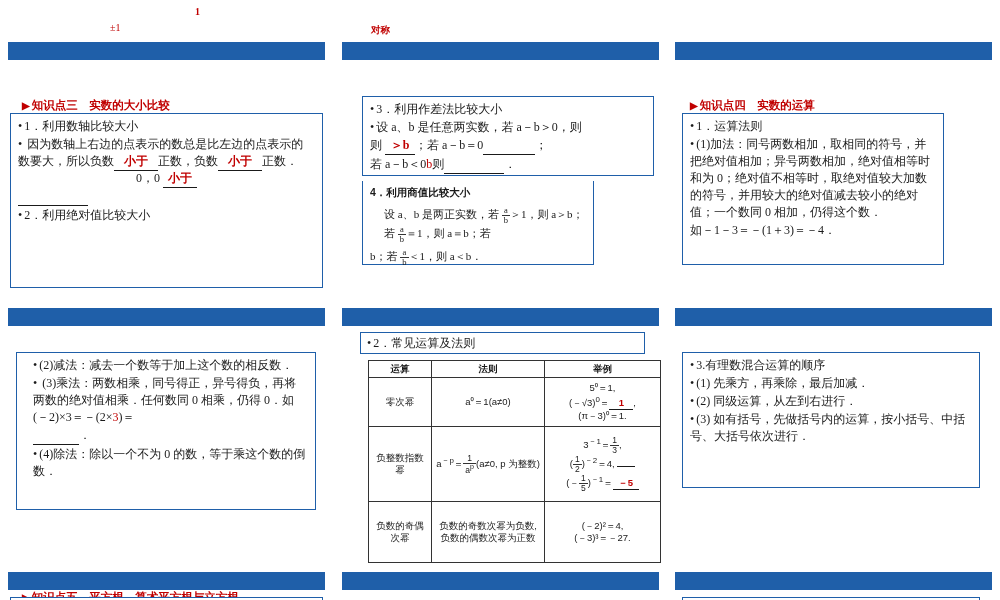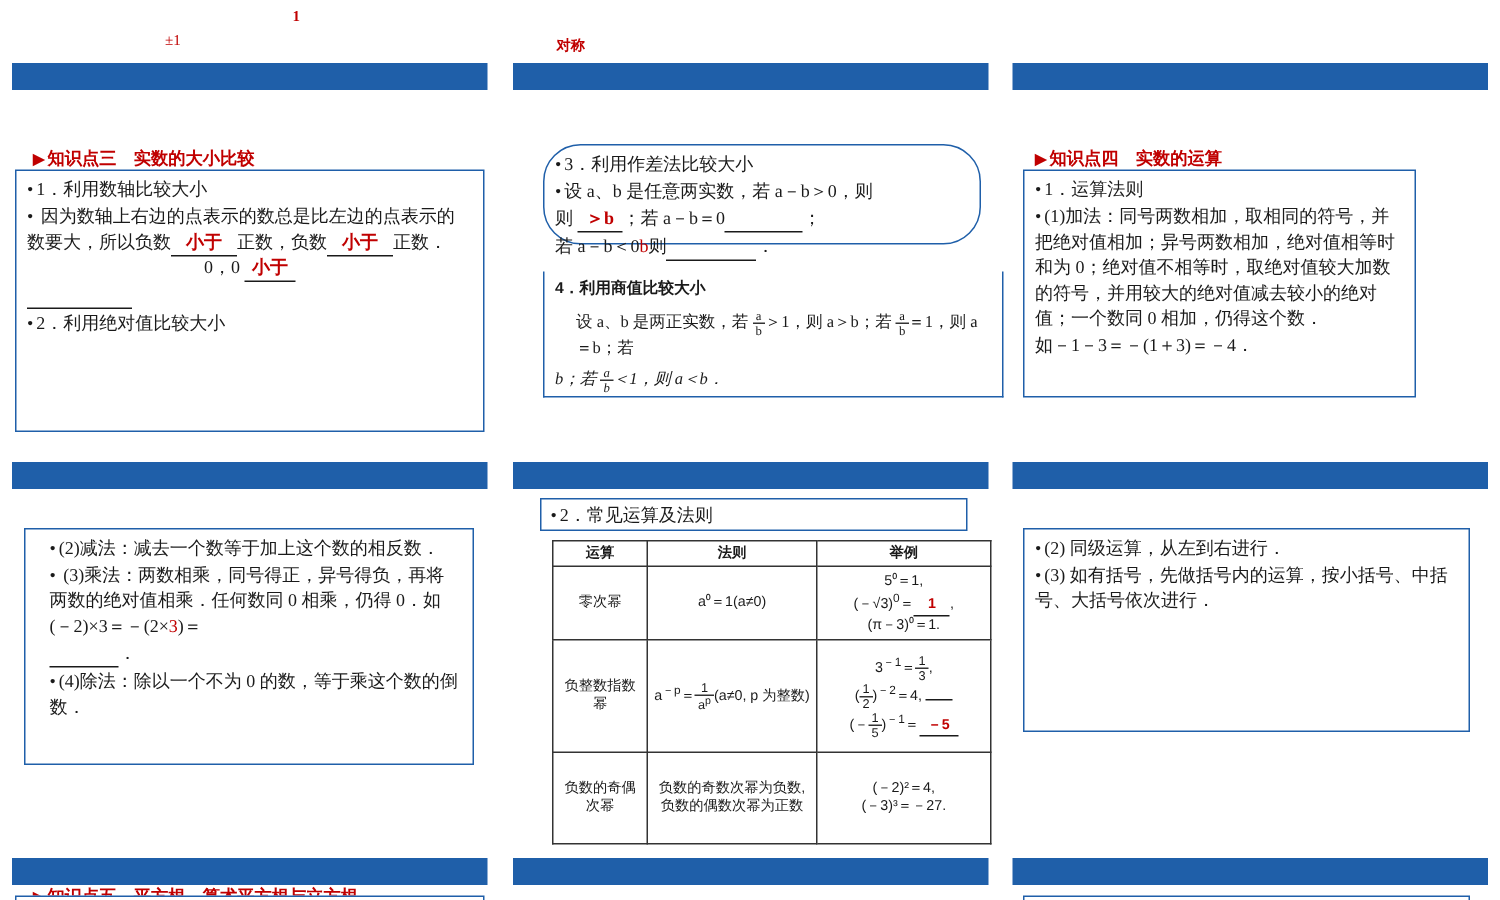--- a/index.html
+++ b/index.html
@@ -92,39 +92,39 @@
     <span>因为数轴上右边的点表示的数总是比左边的点表示的数要大，所以负数</span><span class="ul red">小于</span><span>正数，负数</span><span class="ul red">小于</span><span>正数．</span>
   </div>
   <div class="nb" style="text-align:center;margin-top:-2px;">
     <span>0，0</span>
     <span class="ul red" style="min-width:34px;">小于</span>
   </div>
   <div class="nb" style="margin-top:-1px;"><span class="ul" style="min-width:70px;">&nbsp;</span></div>
   <div class="bullet">2．利用绝对值比较大小</div>
 </div>
 
-<div class="panel" style="left:362px;top:96px;width:292px;height:67px;border-radius:25px;">
+<div class="panel" style="left:362px;top:96px;width:292px;height:80px;">
   <div class="bullet">3．利用作差法比较大小</div>
   <div class="bullet"><span>设 a、b 是任意两实数，若 a－b＞0，则</span></div>
   <div class="nb">
     <span>则</span>
     <span class="ul red" style="min-width:30px;">＞b</span><span>；若 a－b＝0</span><span class="ul" style="min-width:52px;">&nbsp;</span><span>；</span>
   </div>
   <div class="nb">
     <span>若 a－b＜0</span><span class="red">b</span><span>则</span><span class="ul" style="min-width:60px;">&nbsp;</span><span>．</span>
   </div>
 </div>
-<div class="panel" style="left:362px;top:181px;width:307px;height:84px;border-top:none;">
+<div class="panel" style="left:362px;top:181px;width:232px;height:84px;border-top:none;">
   <div class="sub-label">4．利用商值比较大小</div>
   <div class="sm" style="margin-top:6px;padding-left:14px;">
     <span>设 a、b 是两正实数，若</span>
     <span class="frac"><span class="n">a</span><span class="d">b</span></span><span>＞1，则 a＞b；若</span>
     <span class="frac"><span class="n">a</span><span class="d">b</span></span><span>＝1，则 a＝b；若</span>
   </div>
-  <div class="sm" style="margin-top:4px;font-style:italic;">
+  <div class="sm" style="margin-top:4px;">
     b；若 <span class="frac"><span class="n">a</span><span class="d">b</span></span><span>＜1，则 a＜b．</span>
   </div>
 </div>
 
 <div class="heading" style="left:690px;top:98px;">
   <span class="tri">▶</span><span>知识点四　实数的运算</span>
 </div>
 <div class="panel" style="left:682px;top:113px;width:262px;height:152px;">
   <div class="bullet">1．运算法则</div>
   <div class="bullet">(1)加法：同号两数相加，取相同的符号，并把绝对值相加；异号两数相加，绝对值相等时和为 0；绝对值不相等时，取绝对值较大加数的符号，并用较大的绝对值减去较小的绝对值；一个数同 0 相加，仍得这个数．</div>
@@ -180,20 +180,22 @@
         <td>
           <div>(－2)²＝4,</div>
           <div>(－3)³＝－27.</div>
         </td>
       </tr>
     </tbody>
   </table>
 </div>
 
 <div class="panel" style="left:682px;top:352px;width:298px;height:136px;">
+  <div class="bullet">3.有理数混合运算的顺序</div>
+  <div class="bullet">(1) 先乘方，再乘除，最后加减．</div>
   <div class="bullet">(2) 同级运算，从左到右进行．</div>
   <div class="bullet">(3) 如有括号，先做括号内的运算，按小括号、中括号、大括号依次进行．</div>
 </div>
 
 <div class="heading" style="left:22px;top:590px;">
   <span class="tri">▶</span><span>知识点五　平方根、算术平方根与立方根</span>
 </div>
 <div class="panel" style="left:10px;top:597px;width:313px;height:20px;"></div>
 <div class="panel" style="left:682px;top:597px;width:298px;height:20px;"></div>
 

